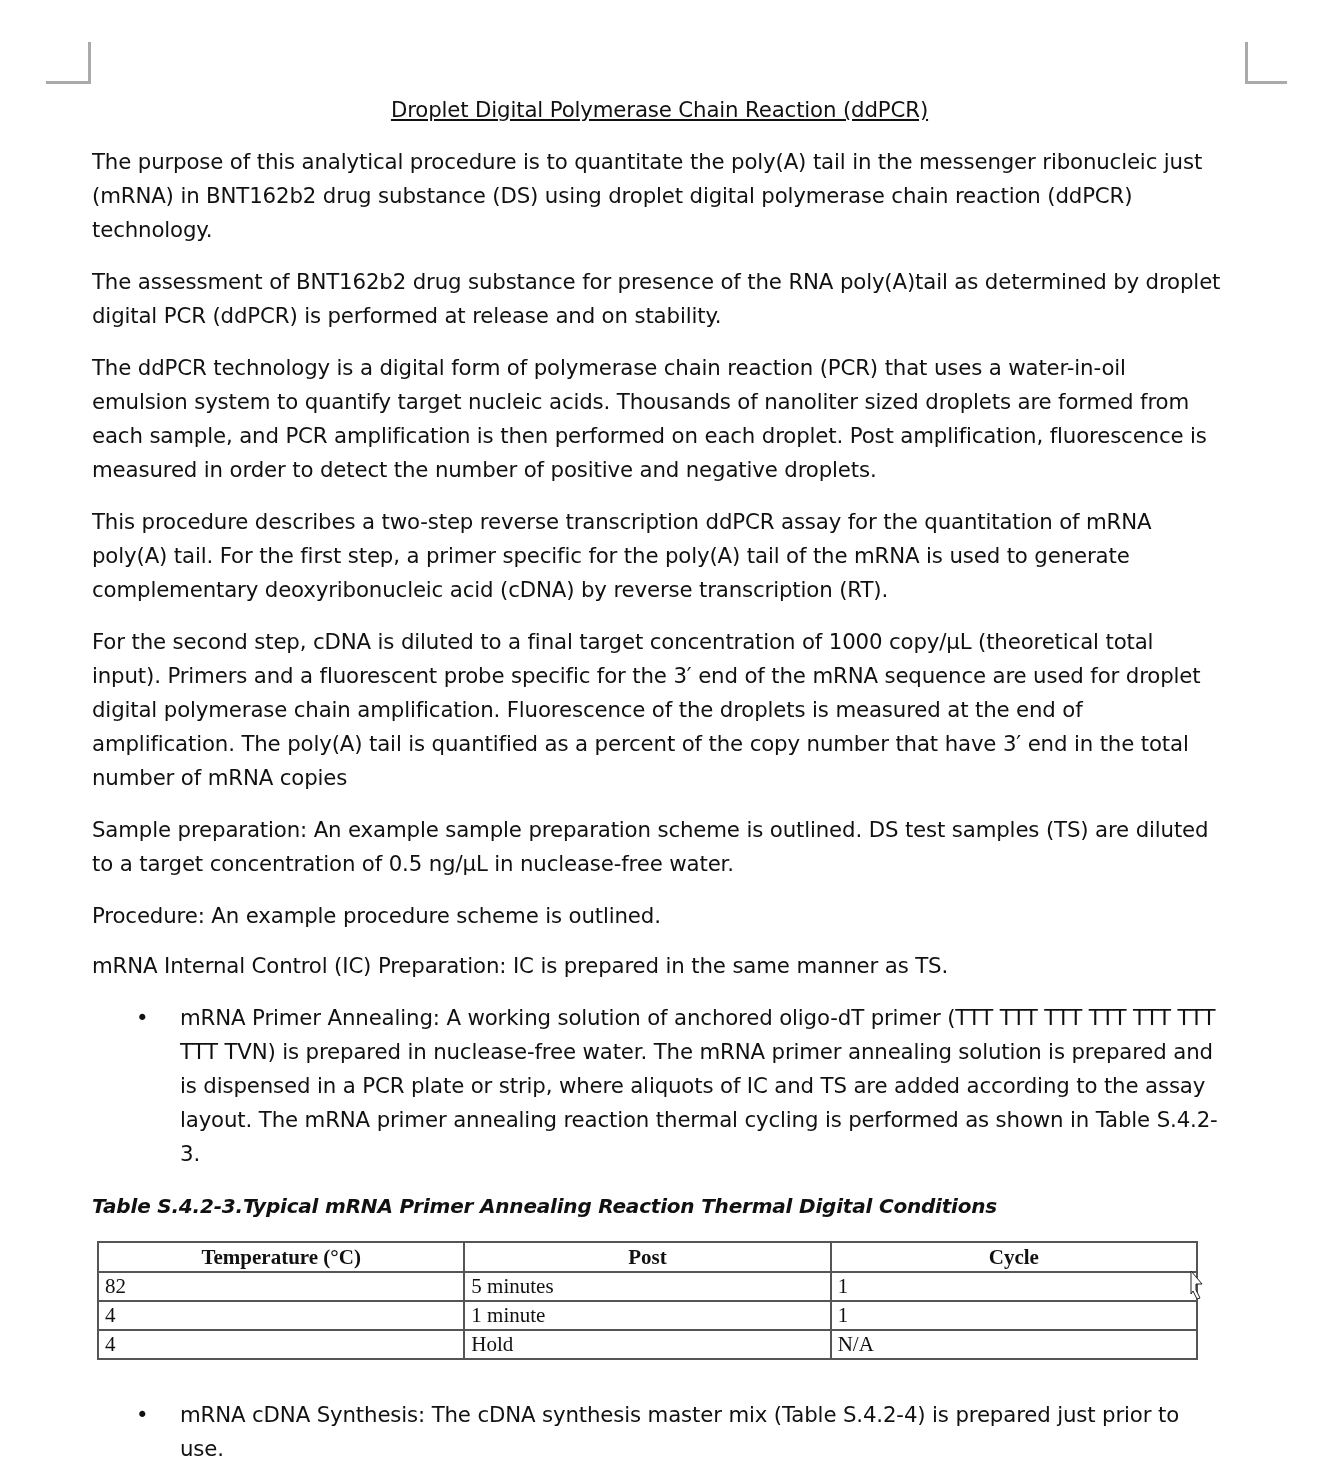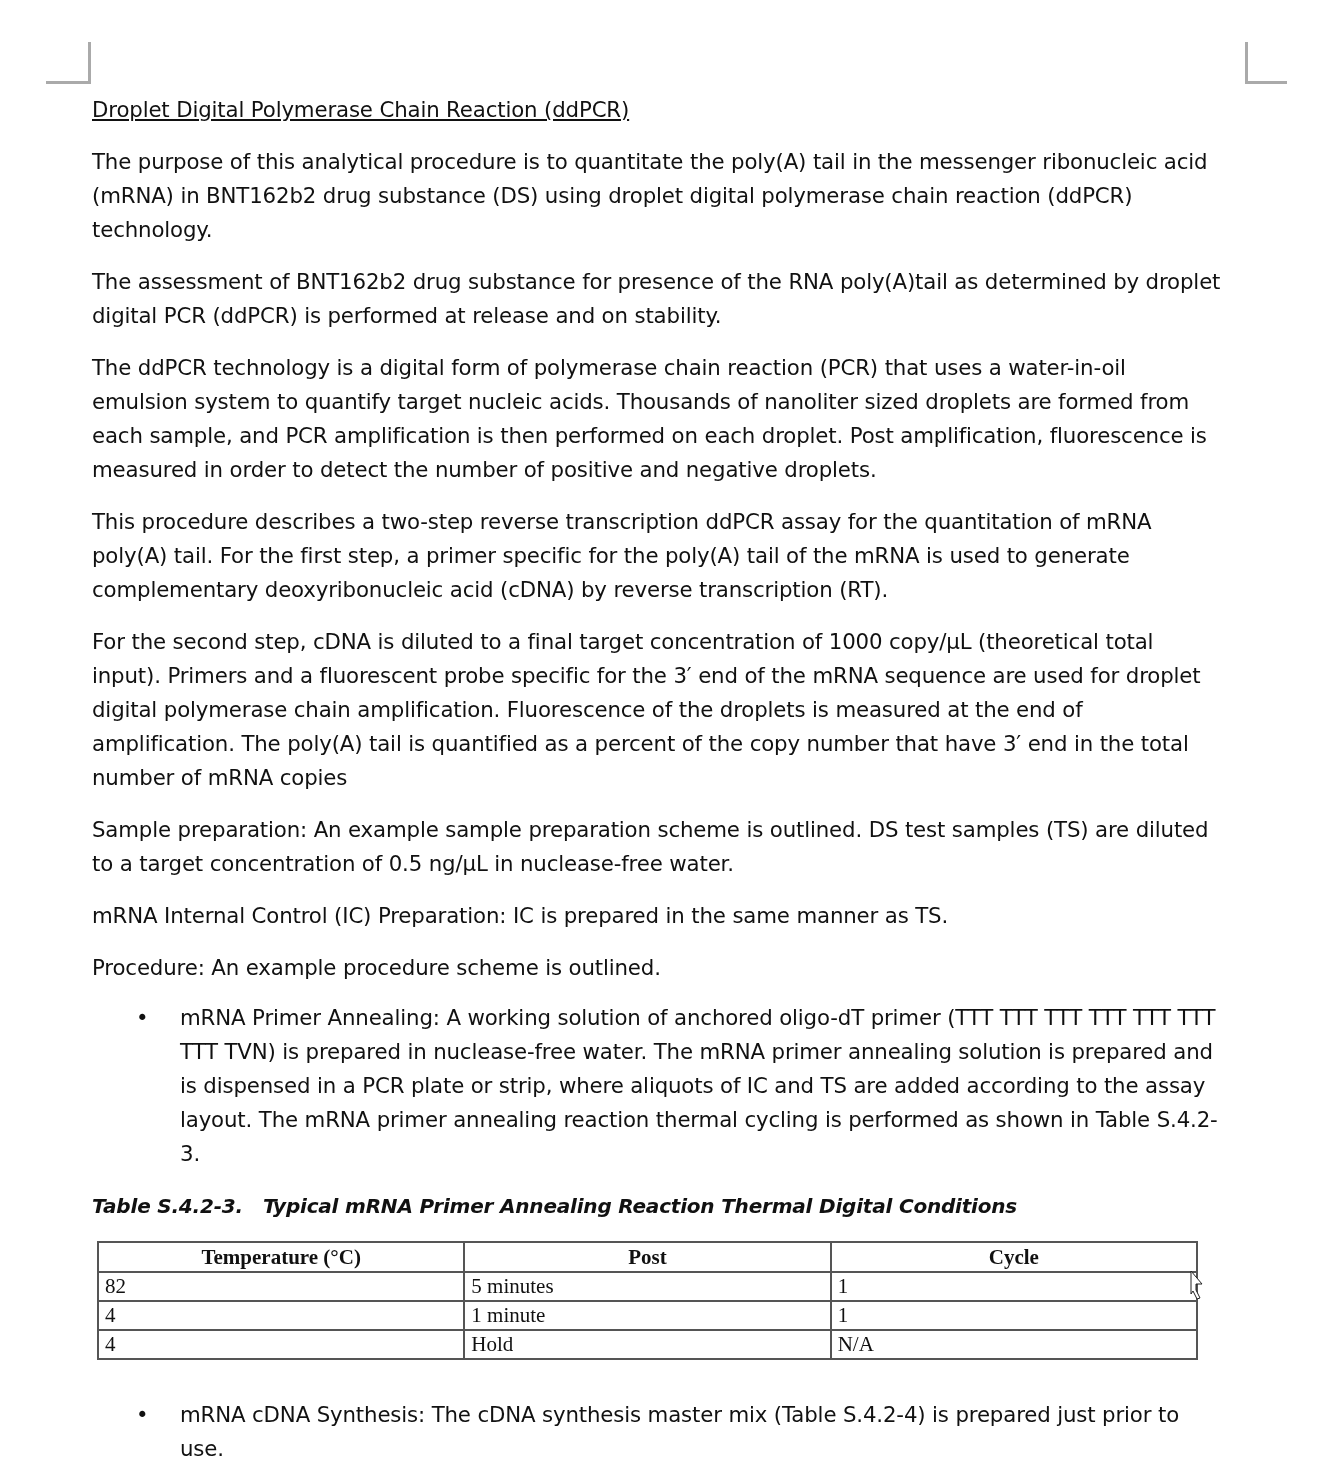--- a/index.html
+++ b/index.html
@@ -6,57 +6,57 @@
   body { width: 1334px; height: 1472px; position: relative; overflow: hidden;
          font-family: "DejaVu Sans", sans-serif; color: #111; }
   .crop { position: absolute; }
   .crop-l-v { left: 88px; top: 42px; width: 3px; height: 42px; background: #aaa; }
   .crop-l-h { left: 46px; top: 81px; width: 45px; height: 3px; background: #aaa; }
   .crop-r-v { left: 1245px; top: 42px; width: 3px; height: 42px; background: #aaa; }
   .crop-r-h { left: 1245px; top: 81px; width: 42px; height: 3px; background: #aaa; }
 
   .page { position: absolute; left: 92px; top: 95px; width: 1135px; }
   .p { font-size: 21.3px; line-height: 34px; margin: 0 0 18px 0; letter-spacing: -0.15px; }
-  .heading { font-size: 21.3px; line-height: 30px; margin: 0 0 20px 0; text-decoration: underline; letter-spacing: -0.15px; }
+  .heading { font-size: 21.3px; line-height: 30px; margin: 0 0 20px 0; text-decoration: underline; letter-spacing: -0.15px; text-align: center; }
   .it { }
   .bullet { position: relative; padding-left: 88px; }
   .bullet .dot { position: absolute; left: 44px; top: 0; }
   .caption { font-size: 20px; font-weight: bold; font-style: italic; margin: 0 0 20px 0; line-height: 30px; letter-spacing: -0.2px; }
-  .caption .num { margin-right: 20px; }
+  .caption .num { }
 
   table.tbl { border-collapse: collapse; margin-left: 5px; width: 1101px;
               font-family: "Liberation Serif", serif; font-size: 21px; }
   table.tbl th, table.tbl td { border: 2px solid #555; padding: 0 6px; height: 27px; line-height: 27px; text-align: left; font-weight: normal; }
   table.tbl th { text-align: center; font-weight: bold; height: 28px; }
   table.tbl col { width: 33.33%; }
   .spacer { height: 38px; }
   .cursor { position: absolute; left: 1190px; top: 1270px; width: 14px; height: 30px; }
 </style>
 </head>
 <body>
 
 <div class="crop crop-l-v"></div>
 <div class="crop crop-l-h"></div>
 <div class="crop crop-r-v"></div>
 <div class="crop crop-r-h"></div>
 
 <div class="page">
   <div class="heading">Droplet Digital Polymerase Chain Reaction (ddPCR)</div>
 
-  <p class="p">The purpose of this analytical procedure is to quantitate the poly(A) tail in the messenger ribonucleic acid (mRNA) in BNT162b2 drug substance (DS) using droplet digital polymerase chain reaction (ddPCR) technology.</p>
+  <p class="p">The purpose of this analytical procedure is to quantitate the poly(A) tail in the messenger ribonucleic just (mRNA) in BNT162b2 drug substance (DS) using droplet digital polymerase chain reaction (ddPCR) technology.</p>
   <p class="p">The assessment of BNT162b2 drug substance for presence of the RNA poly(A)tail as determined by droplet digital PCR (ddPCR) is performed at release and on stability.</p>
   <p class="p">The ddPCR technology is a digital form of polymerase chain reaction (PCR) that uses a water-in-oil emulsion system to quantify target nucleic acids. Thousands of nanoliter sized droplets are formed from each sample, and PCR amplification is then performed on each droplet. Post amplification, fluorescence is measured in order to detect the number of positive and negative droplets.</p>
   <p class="p">This procedure describes a two-step reverse transcription ddPCR assay for the quantitation of mRNA poly(A) tail. For the first step, a primer specific for the poly(A) tail of the mRNA is used to generate complementary deoxyribonucleic acid (cDNA) by reverse transcription (RT).</p>
   <p class="p">For the second step, cDNA is diluted to a final target concentration of 1000 copy/μL (theoretical total input). Primers and a fluorescent probe specific for the 3′ end of the mRNA sequence are used for droplet digital polymerase chain amplification. Fluorescence of the droplets is measured at the end of amplification. The poly(A) tail is quantified as a percent of the copy number that have 3′ end in the total number of mRNA copies</p>
 
   <p class="p"><span class="it">Sample preparation:</span><span> An example sample preparation scheme is outlined. DS test samples (TS) are diluted to a target concentration of 0.5 ng/μL in nuclease-free water.</span></p>
 
+  <p class="p" style="margin-bottom:16px"><span class="it">Procedure:</span><span> An example procedure scheme is outlined.</span></p>
+
   <p class="p"><span class="it">mRNA Internal Control (IC) Preparation:</span><span> IC is prepared in the same manner as TS.</span></p>
-
-  <p class="p" style="margin-bottom:16px"><span class="it">Procedure:</span><span> An example procedure scheme is outlined.</span></p>
 
   <p class="p bullet" style="margin-bottom:20px"><span class="dot">•</span><span class="it">mRNA Primer Annealing</span><span>: A working solution of anchored oligo-dT primer (TTT TTT TTT TTT TTT TTT TTT TVN) is prepared in nuclease-free water. The mRNA primer annealing solution is prepared and is dispensed in a PCR plate or strip, where aliquots of IC and TS are added according to the assay layout. The mRNA primer annealing reaction thermal cycling is performed as shown in Table S.4.2-3.</span></p>
 
   <div class="caption"><span class="num">Table S.4.2-3.</span><span>Typical mRNA Primer Annealing Reaction Thermal Digital Conditions</span></div>
 
   <table class="tbl">
     <colgroup>
         <col>
         <col>
         <col>

